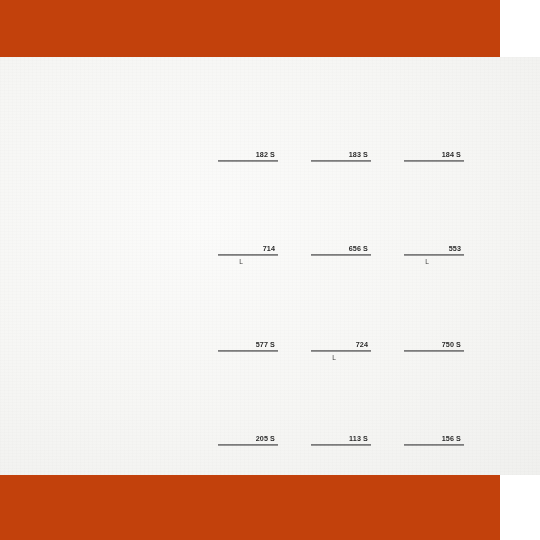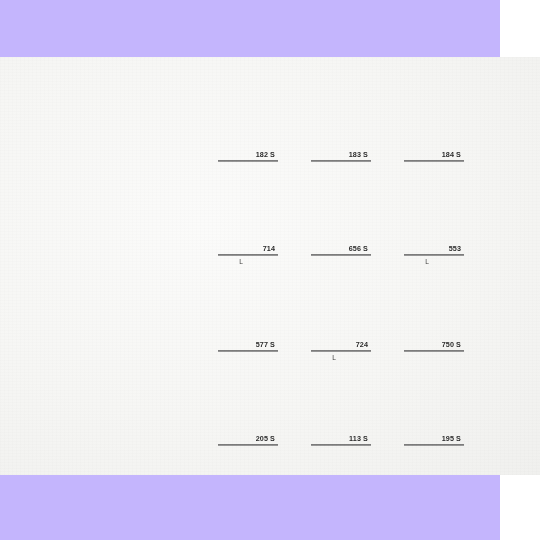--- a/index.html
+++ b/index.html
@@ -12,21 +12,21 @@
     height: 540px;
     overflow: hidden;
     font-family: "Liberation Sans", sans-serif;
   }
 
   
   #canvas {
     position: relative;
     width: 500px;
     height: 540px;
-    background: #c4b5fd;
+    background: #c2410c;
   }
 
   
   #photo {
     position: absolute;
     left: 0px;
     top: 57px;
     width: 540px;
     height: 418px;
     background:
@@ -328,19 +328,19 @@
           <div class="label-code">113 S</div>
           <div class="label-rule"></div>
         </div>
         <div class="swatch-cell" style="left: 343px; top: 311px; width: 70px; height: 77px;">
           <div class="swatch tex-flatweave" style="background-color: rgb(166, 161, 116); box-shadow: rgb(148, 143, 102) 0px 0px 18px inset;">
             <div class="shade"></div>
           </div>
         </div>
         <div class="label-stub" style="left: 411px; width: 53px; top: 387.5px;"></div>
         <div class="label-block" style="left: 404px; top: 377px;">
-          <div class="label-code">195 S</div>
+          <div class="label-code">156 S</div>
           <div class="label-rule"></div>
         </div>
       </div>
   </div>
 
 </div>
 
 </body></html>

